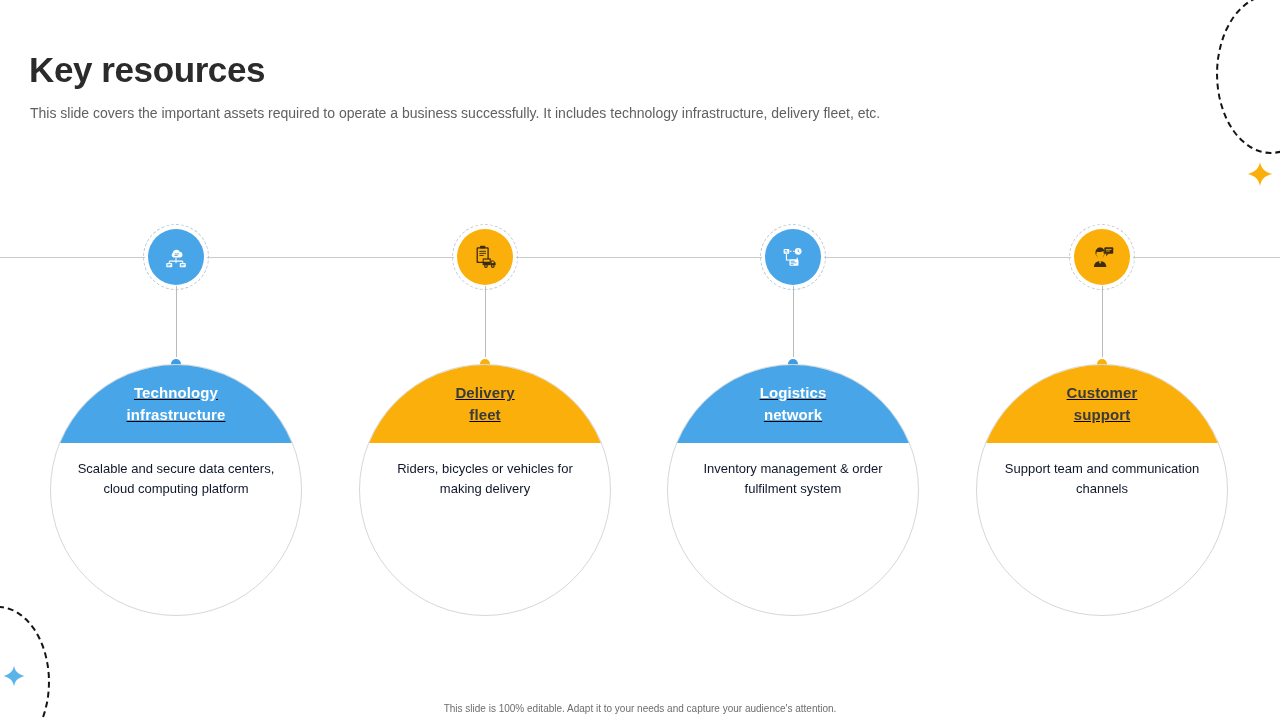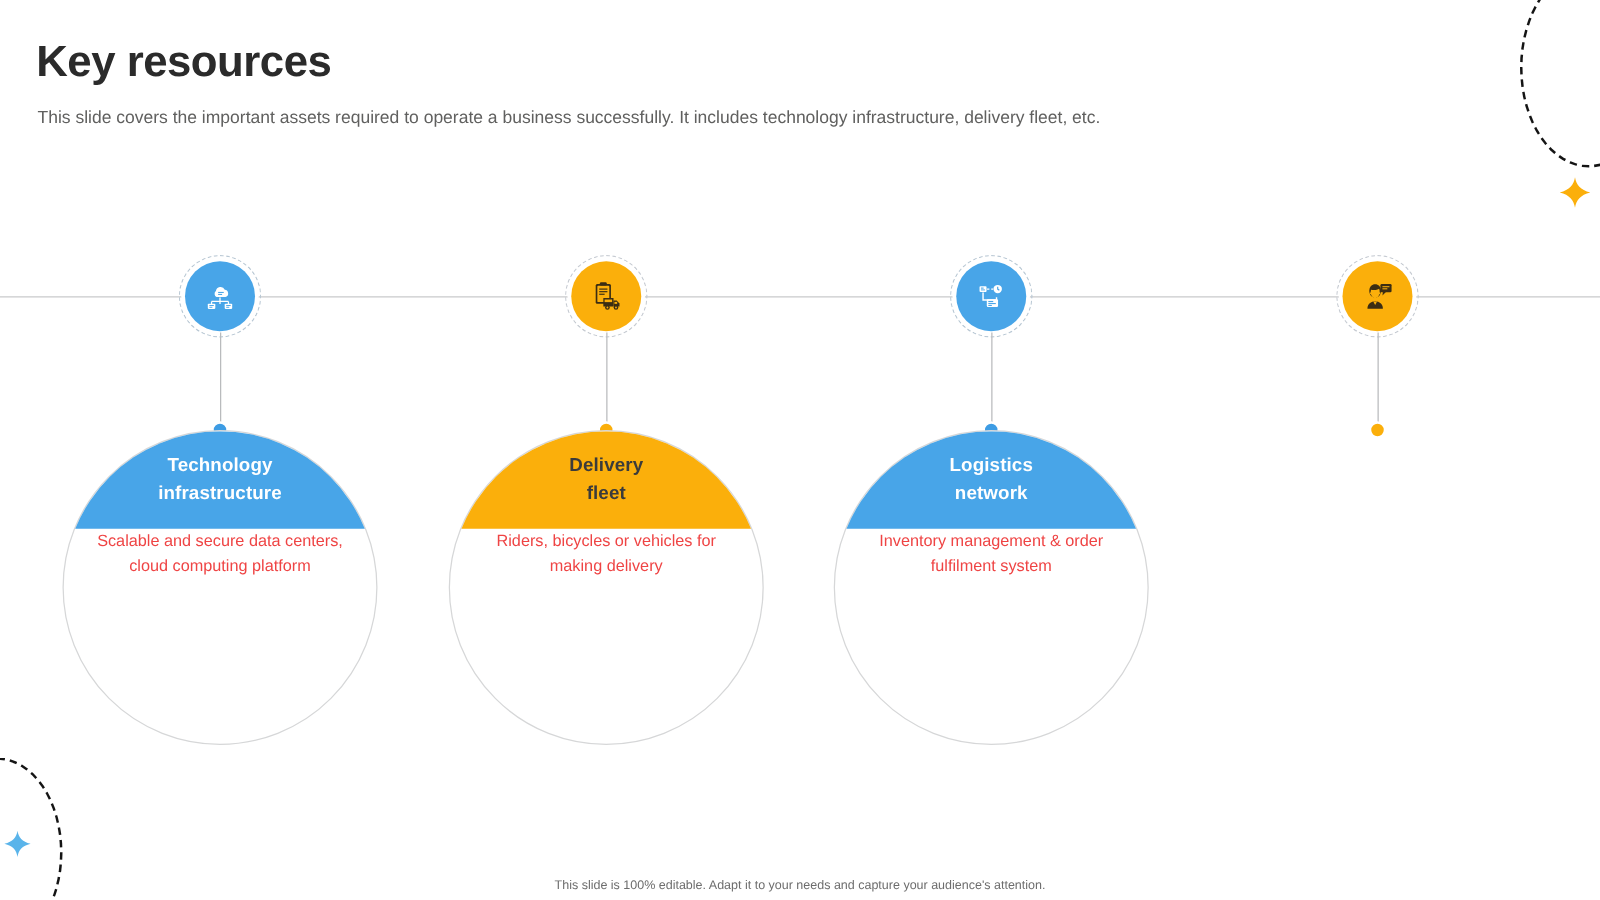--- a/index.html
+++ b/index.html
@@ -2,21 +2,21 @@
 <html><head>
 <meta charset="utf-8">
 <style>
   html,body{margin:0;padding:0;}
   body{
     width:1280px;height:720px;position:relative;overflow:hidden;
     background:#ffffff;
     font-family:"Liberation Sans","DejaVu Sans",sans-serif;
     -webkit-font-smoothing:antialiased;
   }
-  .slide{position:absolute;inset:0;}
+  .slide{position:absolute;inset:0;margin-top:20px;}
 
   
   .title{
     position:absolute;left:29px;top:28px;
     font-size:35px;font-weight:bold;color:#2b2b2b;
     letter-spacing:-0.4px;line-height:44px;white-space:nowrap;
   }
   .subtitle{
     position:absolute;left:30px;top:85px;
     font-size:14px;color:#60605f;line-height:16px;white-space:nowrap;
@@ -66,34 +66,34 @@
 
   
   .bubble{
     position:absolute;top:344px;left:50%;margin-left:-126px;
     width:252px;height:252px;border-radius:50%;
     border:1px solid #d6d7d8;box-sizing:border-box;
     background:#ffffff;overflow:hidden;
   }
   .bubble-cap{
     position:absolute;left:0;top:0;width:100%;height:78px;
-    display:flex;align-items:center;justify-content:center;
+    display:flex;align-items:center;justify-content:center;text-decoration:underline;
   }
   .bubble-cap.blue{background:#48a5e8;}
   .bubble-cap.amber{background:#fbaf0b;}
   .cap-title{
     font-size:15px;font-weight:bold;line-height:22px;text-align:center;
     padding:0 14px;letter-spacing:0.1px;
   }
   .cap-title.on-blue{color:#ffffff;}
   .cap-title.on-amber{color:#3b3b3b;}
 
   .bubble-body{
-    position:absolute;left:0;top:78px;width:100%;
-    font-size:13px;line-height:19.5px;color:#ef4444;
+    position:absolute;left:0;top:94px;width:100%;
+    font-size:13px;line-height:19.5px;color:#0f172a;
     text-align:center;padding:0 22px;box-sizing:border-box;
   }
 
   
   .arc{
     position:absolute;left:50%;margin-left:-110px;top:116px;
     width:220px;height:220px;border-radius:50%;
     border:4px solid transparent;box-sizing:border-box;
     transform:rotate(45deg);
   }
@@ -237,20 +237,30 @@
           <path d="M12.4 20.4h3.2l-1.6 3z" fill="#fbaf0b"></path>
           <rect x="18.5" y="5.6" width="9.5" height="7" rx="1.1" fill="#3b2d13"></rect>
           <path d="M20.6 12.3l-.4 3 3-3z" fill="#3b2d13"></path>
           <rect x="20.2" y="7.4" width="6" height="0.9" fill="#fbaf0b"></rect>
           <rect x="20.2" y="9.2" width="4.2" height="0.9" fill="#fbaf0b"></rect>
         </svg>
       </div>
     </div>
     <div class="connector"></div>
     <div class="node-dot amber"></div>
+    <div class="bubble">
+      <div class="bubble-cap amber">
+        <div class="cap-title on-amber">
+          <span>Customer</span><br>
+          <span>support</span>
+        </div>
+      </div>
+      <div class="bubble-body">Support team and communication channels</div>
+      <div class="arc amber"></div>
+    </div>
   </div>
 
   <div class="deco-circle deco-tr"></div>
   <div class="spark" style="right:6px;top:140px;">
     <svg width="28" height="28" viewBox="0 0 24 24">
       <path d="M12 1.5c.9 5.4 3.6 8.6 10.5 10.5C15.6 13.8 12.9 17 12 22.5 11.1 17 8.4 13.8 1.5 12 8.4 10.1 11.1 6.9 12 1.5z" fill="#fbaf0b"></path>
     </svg>
   </div>
 
   <div class="deco-circle deco-bl"></div>

